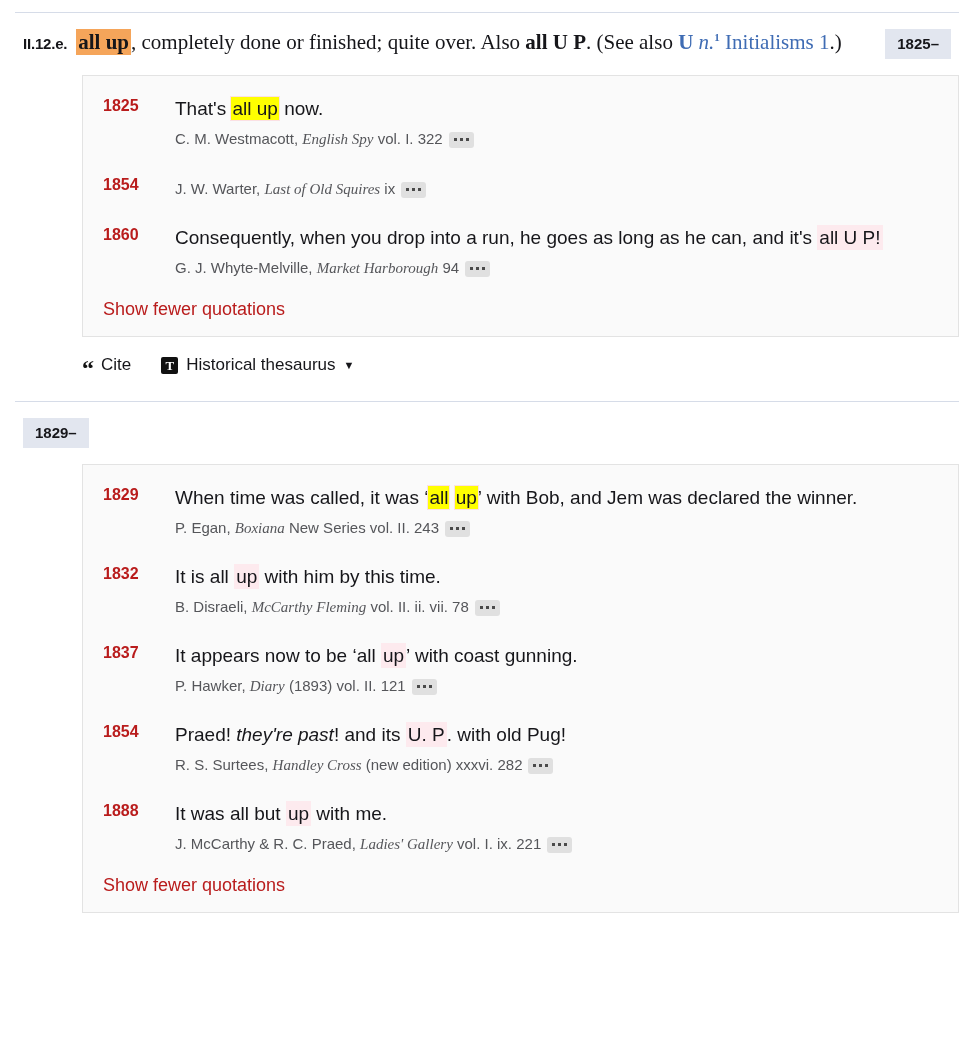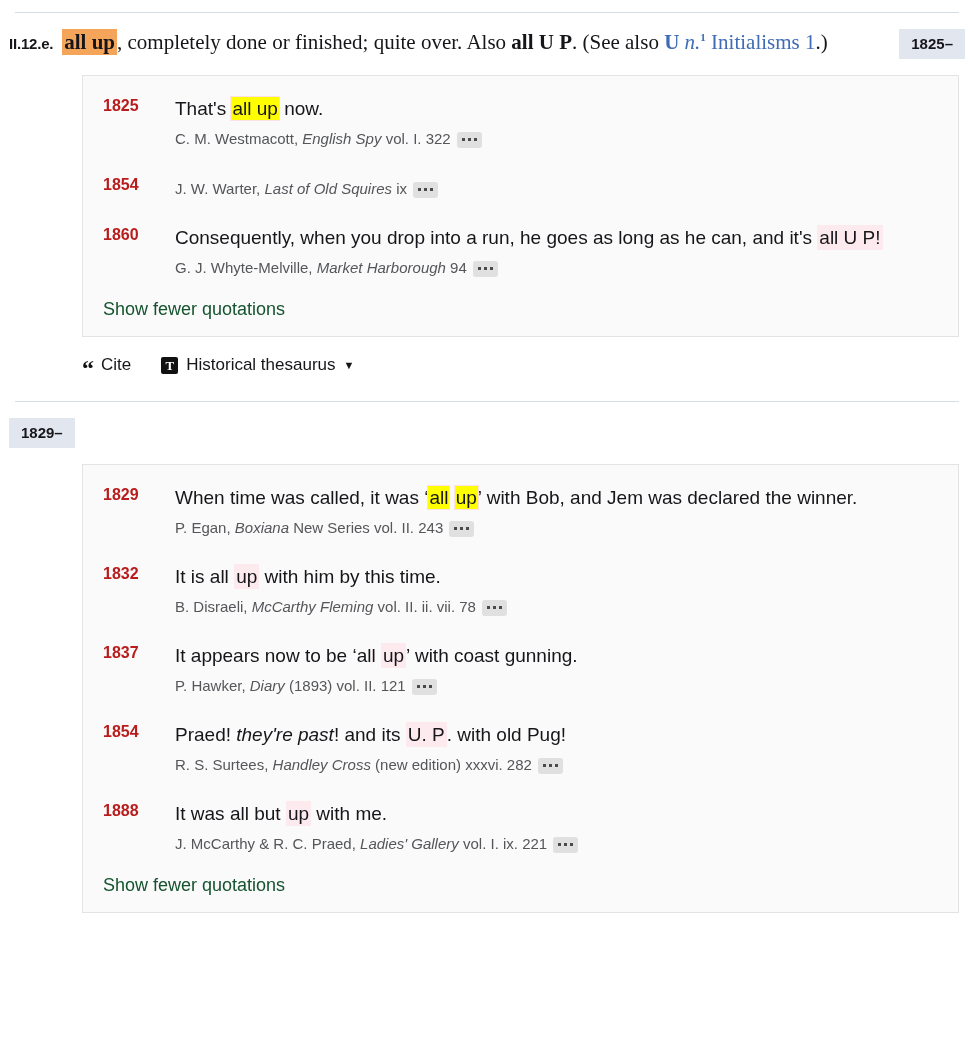--- a/index.html
+++ b/index.html
@@ -17,21 +17,21 @@
 
   .divider {
     height: 1px;
     background: #d6dce8;
     margin: 0 15px;
   }
   .divider.top { margin-top: 12px; }
 
   
   .sense {
-    padding: 0 9px;
+    padding: 0 23px;
   }
   .sense-head {
     display: flex;
     align-items: flex-start;
     padding-top: 14px;
   }
   .sense-head-text {
     flex: 1 1 auto;
     font-family: "Liberation Serif", serif;
     font-size: 21px;
@@ -95,21 +95,21 @@
     font-size: 19px;
     line-height: 29px;
     color: #16161a;
   }
   .q-src {
     font-size: 15px;
     line-height: 24px;
     color: #55565a;
     margin-top: 4px;
   }
-  .q-src .ital { font-style: italic; }
+  .q-src .ital { font-style: italic; font-family: Liberation Serif, serif; }
 
   .hl-yellow {
     background: #ffff00;
     box-shadow: 0 0 0 1px #fbe0e4;
     padding: 1px 1px;
   }
   .hl-pink {
     background: #fdeaee;
     padding: 2px 2px;
   }
@@ -133,21 +133,21 @@
     width: 3px;
     height: 3px;
     background: #4a4a4a;
   }
   .ellipsis-btn i:nth-child(1) { left: 5px; }
   .ellipsis-btn i:nth-child(2) { left: 11px; }
   .ellipsis-btn i:nth-child(3) { left: 17px; }
 
   .show-fewer {
     display: inline-block;
-    color: #14532d;
+    color: #b91c1c;
     font-size: 18px;
     line-height: 26px;
     text-decoration: none;
     cursor: pointer;
     margin-top: 2px;
   }
 
   
   .tools {
     display: flex;

